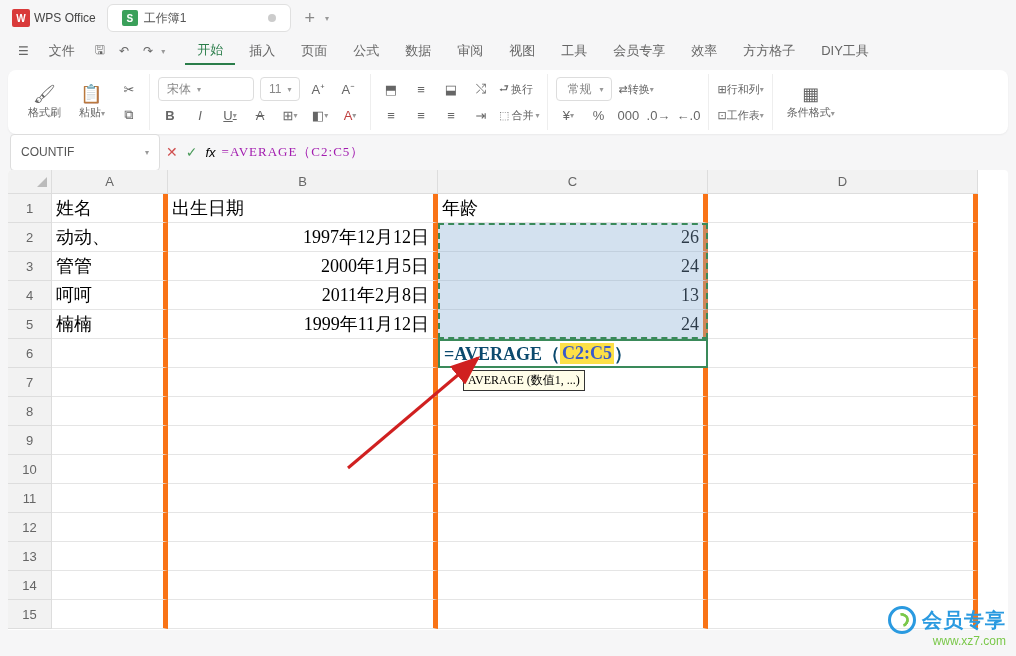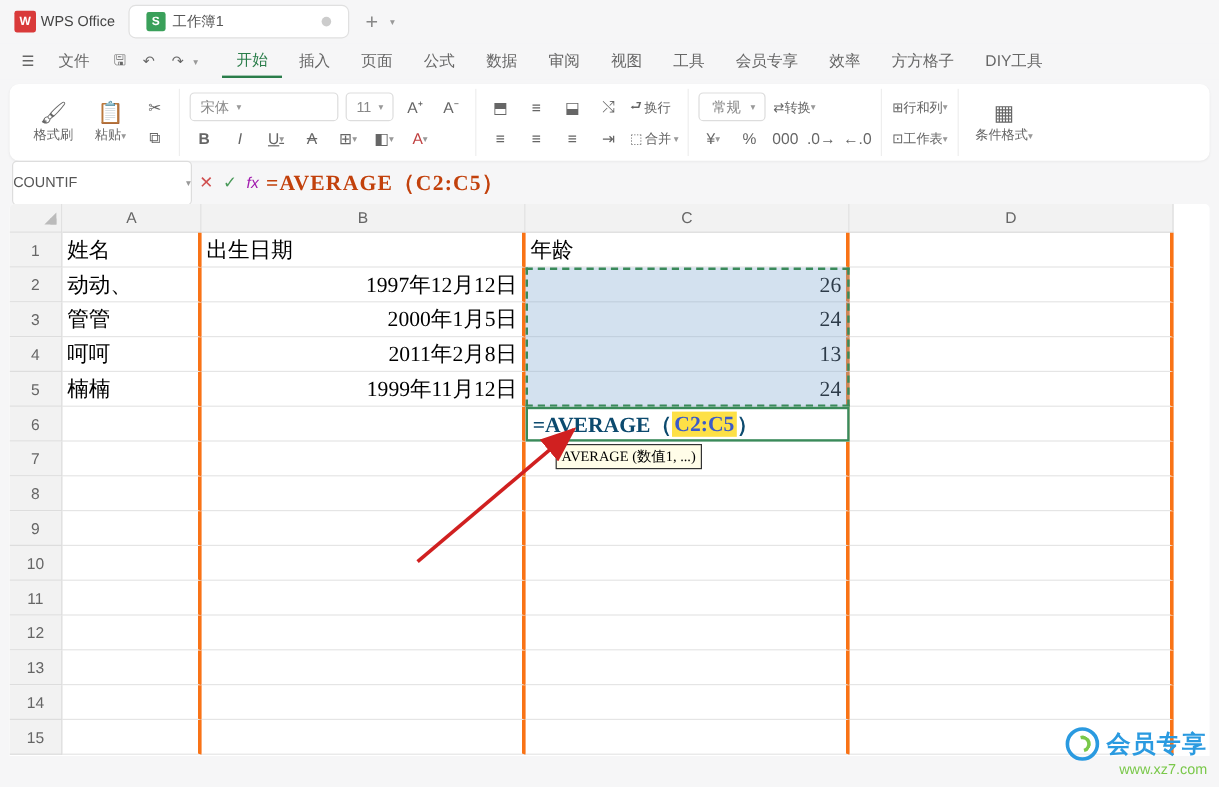--- a/index.html
+++ b/index.html
@@ -21,42 +21,42 @@
   .caret { font-size: 8px; color: #999; }
   
   .toolbar { display: flex; align-items: stretch; background: #fff; border-radius: 8px; margin: 4px 8px; padding: 4px 6px; height: 64px; box-shadow: 0 1px 2px rgba(0,0,0,0.05); }
   .tgroup { display: flex; flex-direction: column; justify-content: center; padding: 0 8px; border-right: 1px solid #eee; }
   .tgroup:last-child { border-right: none; }
   .trow { display: flex; align-items: center; gap: 6px; height: 26px; }
   .tbtn-big { display: flex; flex-direction: column; align-items: center; justify-content: center; gap: 2px; padding: 2px 6px; font-size: 11px; color: #666; cursor: pointer; }
   .tbtn-icon { font-size: 18px; color: #666; line-height: 1; }
   .tbtn-sm { width: 24px; height: 22px; display: inline-flex; align-items: center; justify-content: center; font-size: 13px; color: #666; cursor: pointer; border-radius: 3px; }
   .font-select { border: 1px solid #ddd; border-radius: 4px; padding: 2px 8px; font-size: 12px; color: #888; display: flex; align-items: center; gap: 6px; height: 24px; }
-  .font-name { width: 124px; }
+  .font-name { width: 96px; }
   .font-size { width: 40px; }
   .num-select { border: 1px solid #ddd; border-radius: 4px; padding: 2px 8px 2px 10px; font-size: 12px; color: #888; display: flex; align-items: center; gap: 8px; height: 24px; }
   
   .namebox-row { height: 28px; display: flex; align-items: center; padding: 2px 10px; gap: 6px; }
-  .namebox { width: 150px; height: 37px; border: 1px solid #ddd; border-radius: 4px; background: #fff; display: flex; align-items: center; padding: 0 0; font-size: 12px; color: #555; justify-content: space-between; }
+  .namebox { width: 150px; height: 37px; border: 1px solid #ddd; border-radius: 4px; background: #fff; display: flex; align-items: center; padding: 0 10px; font-size: 12px; color: #555; justify-content: space-between; }
   .fx-ctrl { color: #999; font-size: 14px; display: flex; align-items: center; gap: 8px; }
   .fx-ctrl .cancel { color: #d05050; }
   .fx-ctrl .ok { color: #4a9a5a; }
-  .fx { font-style: italic; font-size: 13px; color: #a21caf; }
-  .formula-input { font-family: "SimSun", serif; font-size: 18px; color: #c2410c; letter-spacing: 1px; font-weight: bold; }
+  .fx { font-style: italic; font-size: 13px; color: #000000; }
+  .formula-input { font-family: "SimSun", serif; font-size: 13px; color: #a21caf; letter-spacing: 1px; }
   
   .sheet { position: relative; background: #fff; margin: 4px 8px 0 8px; border-radius: 4px 4px 0 0; overflow: hidden; height: 460px; }
   .corner { position: absolute; left: 0; top: 0; width: 44px; height: 24px; background: #f2f2f2; border-right: 1px solid #ddd; border-bottom: 1px solid #ddd; display: flex; align-items: center; justify-content: flex-end; padding-right: 4px; }
   .corner::after { content: ""; border: 5px solid transparent; border-right-color: #bbb; border-bottom-color: #bbb; }
   .col-headers { position: absolute; left: 44px; top: 0; right: 0; height: 24px; display: flex; }
   .col-h { border-right: 1px solid #ddd; border-bottom: 1px solid #ddd; background: #f2f2f2; font-size: 13px; color: #666; display: flex; align-items: center; justify-content: center; }
   .row-headers { position: absolute; left: 0; top: 24px; width: 44px; }
   .row-h { height: 29px; border-right: 1px solid #ddd; border-bottom: 1px solid #ddd; background: #f2f2f2; font-size: 13px; color: #666; display: flex; align-items: center; justify-content: center; }
   .cells { position: absolute; left: 44px; top: 24px; right: 0; bottom: 0; }
   .row { display: flex; height: 29px; }
-  .cell { border-right: 3px solid #f97316; border-bottom: 1px solid #e5e5e5; font-family: "SimSun", serif; font-size: 18px; padding: 0 4px; display: flex; align-items: center; overflow: hidden; white-space: nowrap; }
+  .cell { border-right: 5px solid #f97316; border-bottom: 1px solid #e5e5e5; font-family: "SimSun", serif; font-size: 18px; padding: 0 4px; display: flex; align-items: center; overflow: hidden; white-space: nowrap; }
   .left { justify-content: flex-start; }
   .right { justify-content: flex-end; }
   
   .sel-range { position: absolute; border: 2px dashed #3a8a5a; background: rgba(130,170,210,0.35); pointer-events: none; }
   .active-cell { position: absolute; border: 2px solid #3a8a5a; background: #fff; font-family: "SimSun", serif; font-size: 18px; padding: 2px 4px; display: flex; align-items: center; font-weight: bold; pointer-events: none; }
   .active-cell .formula-prefix { color: #0c4a6e; font-family: Liberation Serif, serif; }
   .active-cell .ref { color: #3a5aca; background: #fde047; padding: 0 2px; }
   .tooltip { position: absolute; border: 1px solid #333; background: #fffde8; font-size: 12px; padding: 1px 4px; font-family: "SimSun", serif; }
   
   .arrow { position: absolute; pointer-events: none; }

